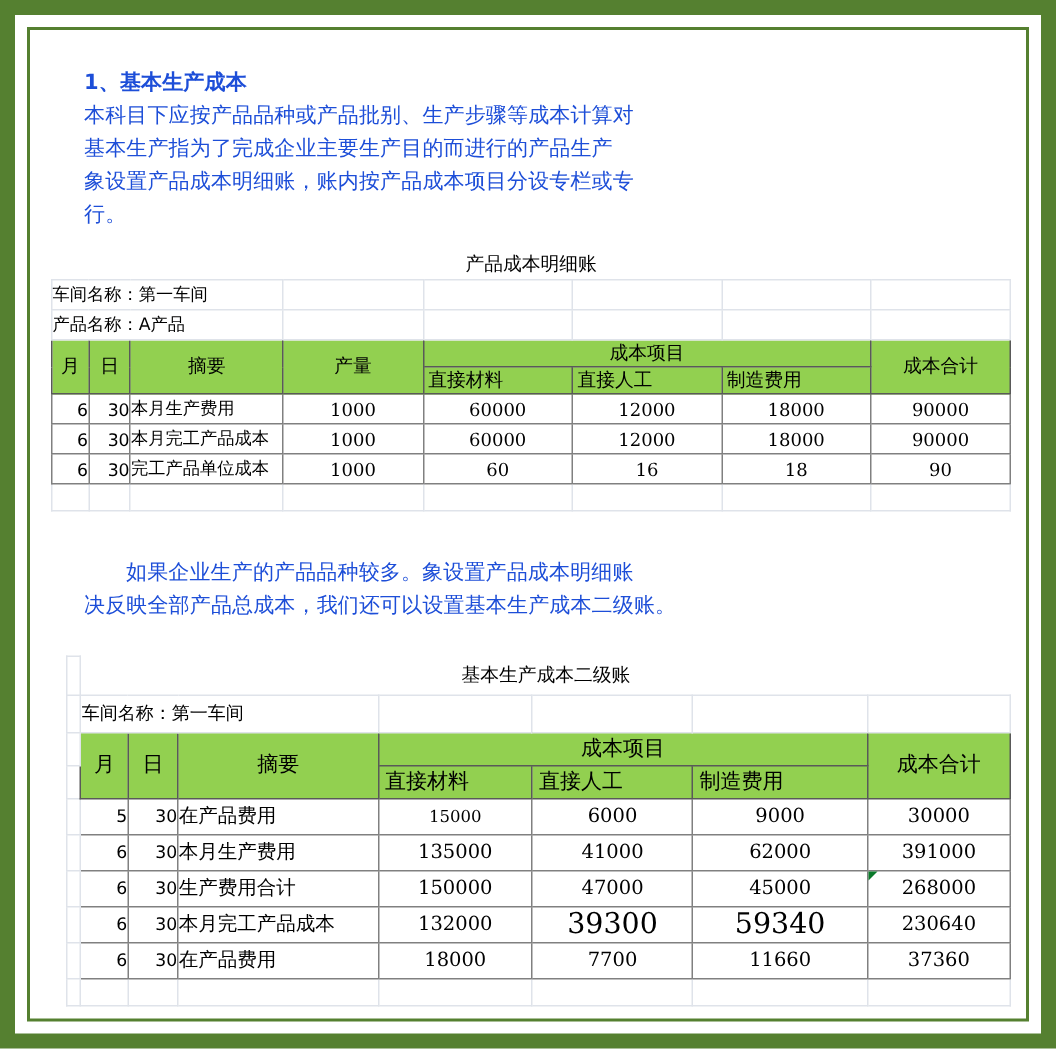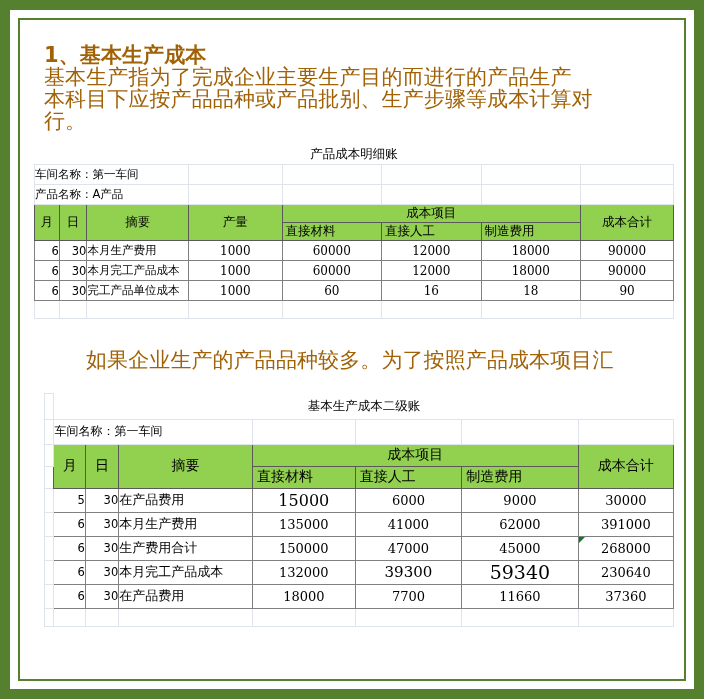--- a/index.html
+++ b/index.html
@@ -45,25 +45,25 @@
     width: 100%;
     height: 100%;
     box-sizing: border-box;
     padding: 14px 10px 0 10px;
     overflow: hidden;
   }
 
   
   .para {
     font-family: "DejaVu Sans", "Liberation Sans", sans-serif;
-    font-size: 21px;
+    font-size: 14px;
     line-height: 22px;
-    color: #a16207;
+    color: #1d4ed8;
     letter-spacing: 0.1px;
-    margin: 0;
+    margin: 12px;
     padding-left: 14px;
   }
   .para .indent-2 { padding-left: 2.0em; display: inline-block; }
 
   #para-1 { margin-top: 10px; }
   #para-1 .lead { font-weight: bold; }
 
   #para-2 { margin-top: 30px; }
 
   
@@ -145,22 +145,23 @@
 </head>
 <body>
 
 <div id="page">
   <div id="frame-white">
     <div id="frame-inner">
       <div id="content">
 
         <div class="para" id="para-1">
           <div class="lead">1、基本生产成本</div>
+          <div>本科目下应按产品品种或产品批别、生产步骤等成本计算对</div>
           <div>基本生产指为了完成企业主要生产目的而进行的产品生产</div>
-          <div>本科目下应按产品品种或产品批别、生产步骤等成本计算对</div>
+          <div>象设置产品成本明细账，账内按产品成本项目分设专栏或专</div>
           <div>行。</div>
         </div>
 
         <div class="sheet" id="sheet-1">
           <table>
             <colgroup>
               <col style="width:25px">
               <col style="width:28px">
               <col style="width:104px">
               <col style="width:97px">
@@ -242,21 +243,22 @@
                 <td></td>
                 <td></td>
                 <td></td>
                 <td></td>
               </tr>
             </tbody>
           </table>
         </div>
 
         <div class="para" id="para-2">
-          <div><span class="indent-2"></span><span>如果企业生产的产品品种较多。为了按照产品成本项目汇</span></div>
+          <div><span class="indent-2"></span><span>如果企业生产的产品品种较多。象设置产品成本明细账</span></div>
+          <div>决反映全部产品总成本，我们还可以设置基本生产成本二级账。</div>
         </div>
 
         <div class="sheet" id="sheet-2">
           <table>
             <colgroup>
               <col style="width:10px">
               <col style="width:32px">
               <col style="width:34px">
               <col style="width:138px">
               <col style="width:106px">
@@ -290,21 +292,21 @@
                 <th class="hdr" style="height:21px;font-size:14px;text-align:left;padding-left:4px">直接材料</th>
                 <th class="hdr" style="height:21px;font-size:14px;text-align:left;padding-left:4px">直接人工</th>
                 <th class="hdr" style="height:21px;font-size:14px;text-align:left;padding-left:4px">制造费用</th>
               </tr>
 
               <tr>
                 <td class="gl"></td>
                 <td class="dc dc-num-right" style="height:23px">5</td>
                 <td class="dc dc-num-right" style="height:23px">30</td>
                 <td class="dc dc-text" style="height:23px;font-size:13px">在产品费用</td>
-                <td class="dc dc-val" style="height:23px;font-size:16px">15000</td>
+                <td class="dc dc-val" style="height:23px;font-size:11px">15000</td>
                 <td class="dc dc-val" style="height:23px;font-size:13px">6000</td>
                 <td class="dc dc-val" style="height:23px;font-size:13px">9000</td>
                 <td class="dc dc-val" style="height:23px;font-size:13px">30000</td>
               </tr>
               <tr>
                 <td class="gl"></td>
                 <td class="dc dc-num-right" style="height:23px">6</td>
                 <td class="dc dc-num-right" style="height:23px">30</td>
                 <td class="dc dc-text" style="height:23px;font-size:13px">本月生产费用</td>
                 <td class="dc dc-val" style="height:23px;font-size:13px">135000</td>
@@ -321,21 +323,21 @@
                 <td class="dc dc-val" style="height:23px;font-size:13px">47000</td>
                 <td class="dc dc-val" style="height:23px;font-size:13px">45000</td>
                 <td class="dc dc-val cmt" style="height:23px;font-size:13px">268000</td>
               </tr>
               <tr>
                 <td class="gl"></td>
                 <td class="dc dc-num-right" style="height:23px">6</td>
                 <td class="dc dc-num-right" style="height:23px">30</td>
                 <td class="dc dc-text" style="height:23px;font-size:13px">本月完工产品成本</td>
                 <td class="dc dc-val" style="height:23px;font-size:13px">132000</td>
-                <td class="dc dc-val" style="height:23px;font-size:15px">39300</td>
+                <td class="dc dc-val" style="height:23px;font-size:19px">39300</td>
                 <td class="dc dc-val" style="height:23px;font-size:19px">59340</td>
                 <td class="dc dc-val" style="height:23px;font-size:13px">230640</td>
               </tr>
               <tr>
                 <td class="gl"></td>
                 <td class="dc dc-num-right" style="height:23px">6</td>
                 <td class="dc dc-num-right" style="height:23px">30</td>
                 <td class="dc dc-text" style="height:23px;font-size:13px">在产品费用</td>
                 <td class="dc dc-val" style="height:23px;font-size:13px">18000</td>
                 <td class="dc dc-val" style="height:23px;font-size:13px">7700</td>

